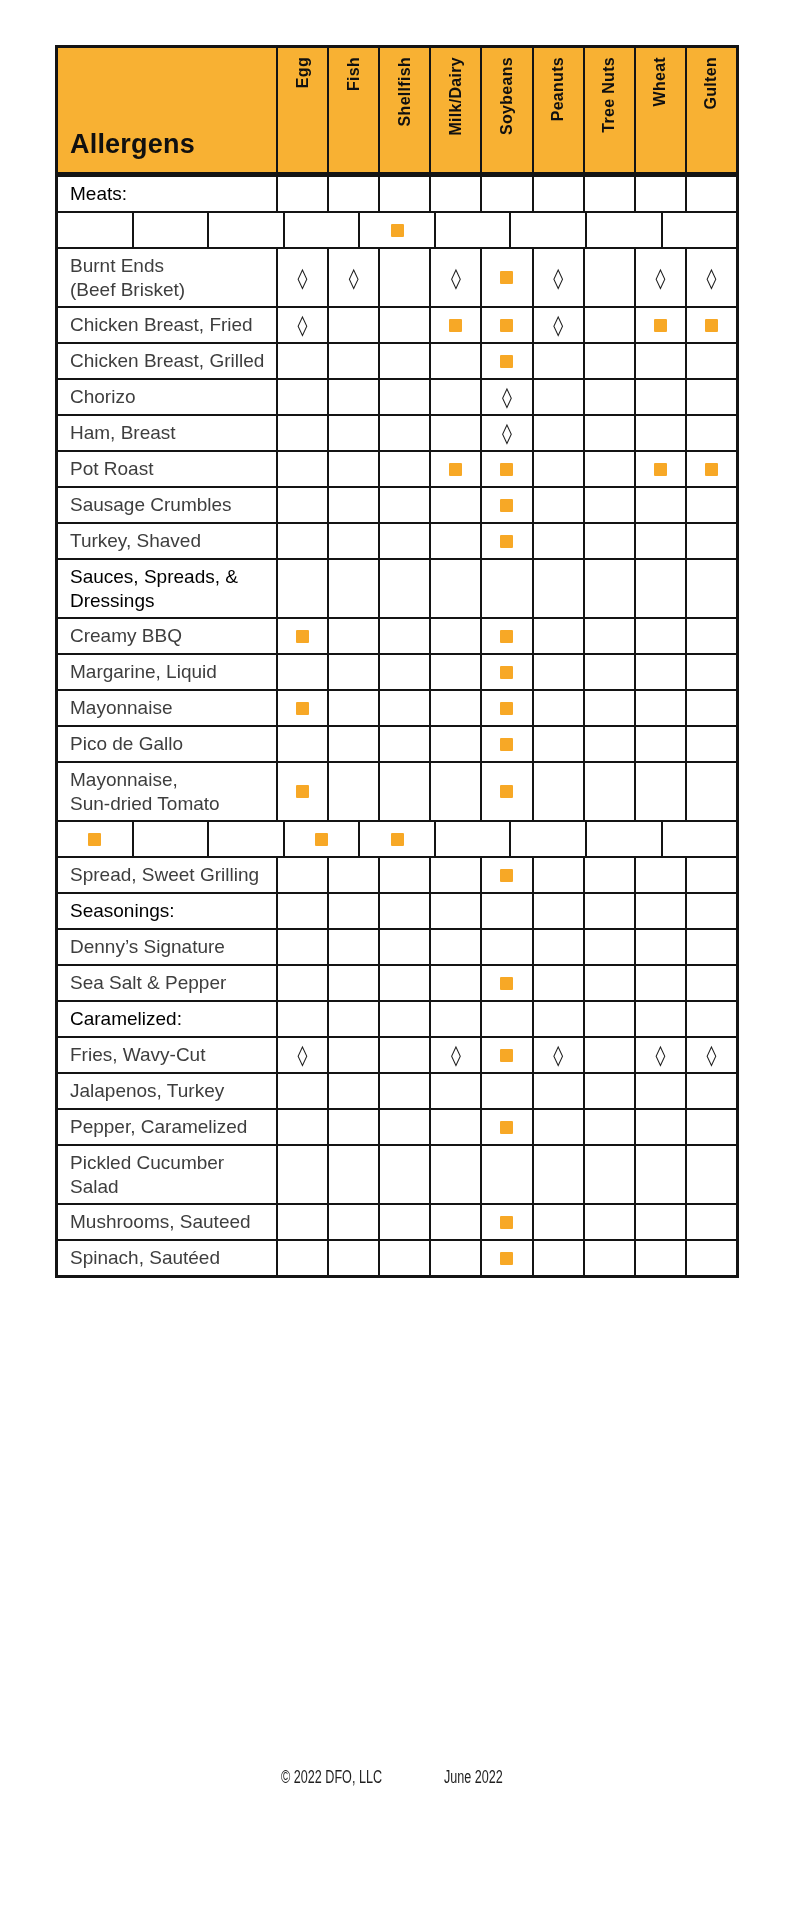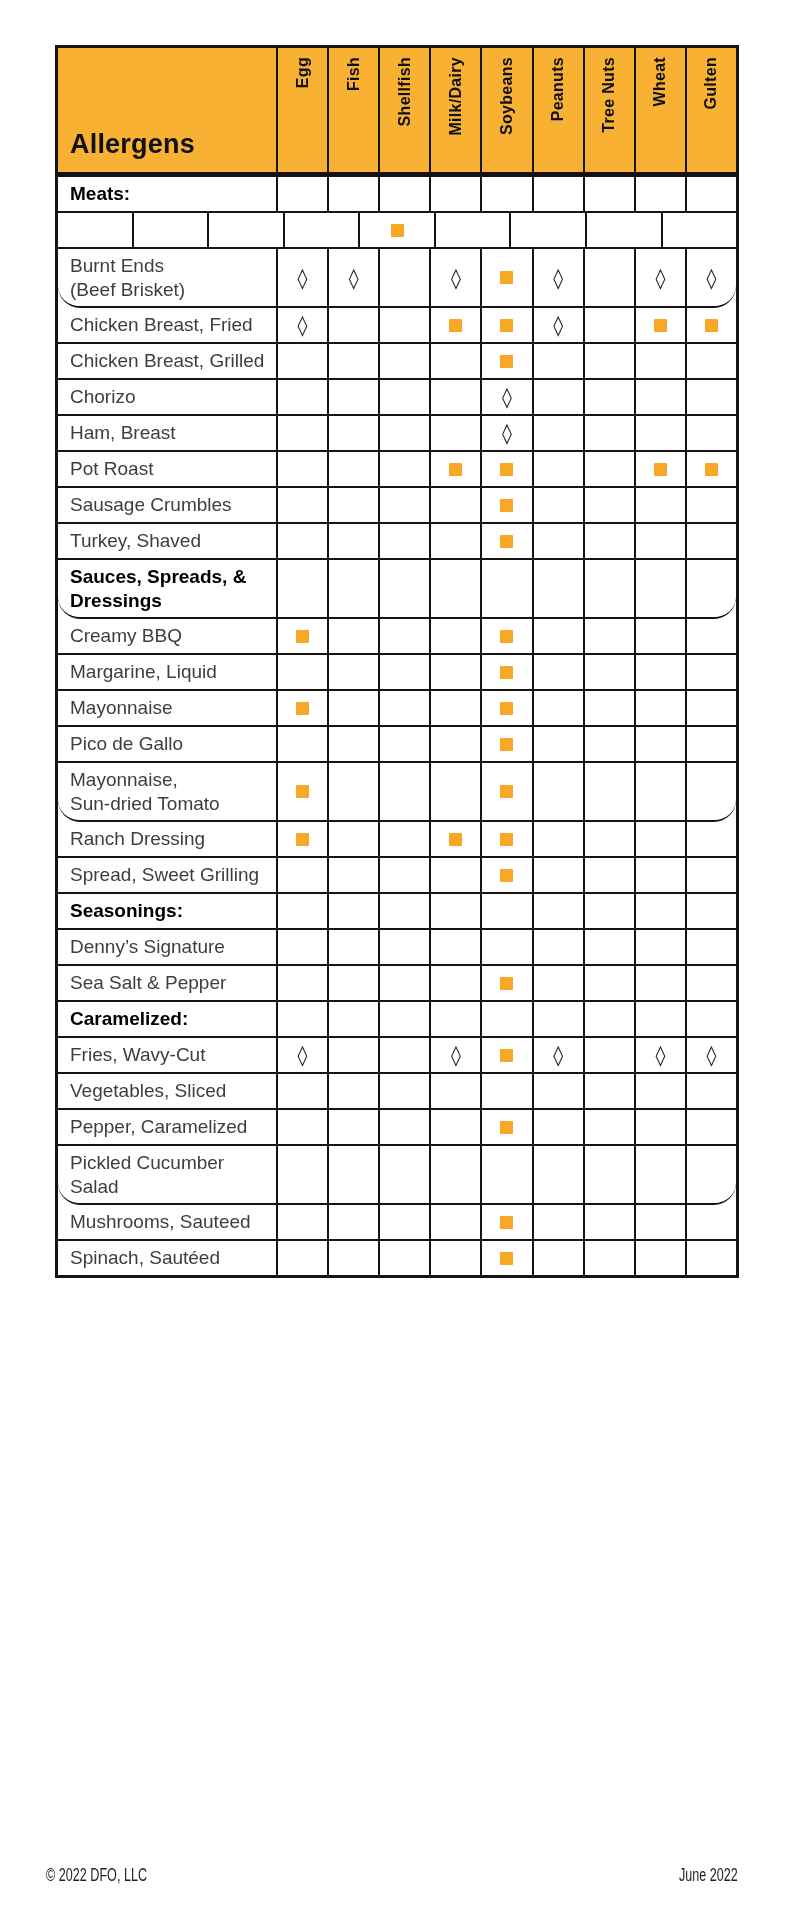--- a/index.html
+++ b/index.html
@@ -22,37 +22,37 @@
     flex:1;border-right:2px solid var(--bd);display:flex;
     justify-content:center;align-items:flex-start;padding-top:9px;box-sizing:border-box;
   }
   .hcell:last-child{border-right:0;}
   .vtext{
     writing-mode:vertical-rl;transform:rotate(180deg);
     font-weight:700;font-size:16px;color:#101010;letter-spacing:.3px;white-space:nowrap;
   }
   .row{display:flex;border-bottom:2px solid var(--bd);min-height:34px;}
   .row:last-child{border-bottom:0;}
-  .row.tall{min-height:57px;border-radius:22px;}
+  .row.tall{min-height:57px;}
   .label{
     width:220px;flex:0 0 220px;box-sizing:border-box;border-right:2px solid var(--bd);
     display:flex;align-items:center;padding:3px 4px 3px 12px;
     font-size:19px;line-height:1.25;color:var(--itc);
   }
-  .sect .label{font-weight:700;color:#000;}
+  .sect .label{font-weight:400;color:#000;}
   .cell{
     flex:1;border-right:2px solid var(--bd);box-sizing:border-box;
     display:flex;align-items:center;justify-content:center;
   }
   .cell:last-child{border-right:0;}
   .sq{width:13px;height:13px;background:var(--sq);border-radius:1px;display:block;}
   .di{font-family:"DejaVu Sans",sans-serif;font-size:20px;color:#1b1b1b;line-height:1;}
   .footer{
-    position:absolute;left:46px;right:53px;top:1865px;
-    display:flex;justify-content:space-between;align-items:flex-start;
+    position:absolute;left:46px;right:53px;top:1767px;
+    display:flex;justify-content:center;align-items:flex-start;
     font-size:17.5px;color:#1f1f1f;
   }
   .cond{display:inline-block;transform:scaleX(.72);}
   .cond.l{transform-origin:left center;}
   .cond.r{transform-origin:right center;}
 </style>
 </head>
 <body style="--hbg: #F8B133; --sq: #F7A826; --bd: #141414; --itc: #3E3E3E;">
 
 <div class="table">
@@ -363,23 +363,20 @@
       <div class="cell"></div>
       <div class="cell">
         <span class="sq"></span>
       </div>
       <div class="cell"></div>
       <div class="cell"></div>
       <div class="cell"></div>
       <div class="cell"></div>
     </div>
     <div class="row">
-      <div class="label">
-        <span>Ranch Dressing</span>
-      </div>
       <div class="cell">
         <span class="sq"></span>
       </div>
       <div class="cell"></div>
       <div class="cell"></div>
       <div class="cell">
         <span class="sq"></span>
       </div>
       <div class="cell">
         <span class="sq"></span>
@@ -484,21 +481,21 @@
       <div class="cell"></div>
       <div class="cell">
         <span class="di">◊</span>
       </div>
       <div class="cell">
         <span class="di">◊</span>
       </div>
     </div>
     <div class="row">
       <div class="label">
-        <span>Vegetables, Sliced</span>
+        <span>Jalapenos, Turkey</span>
       </div>
       <div class="cell"></div>
       <div class="cell"></div>
       <div class="cell"></div>
       <div class="cell"></div>
       <div class="cell"></div>
       <div class="cell"></div>
       <div class="cell"></div>
       <div class="cell"></div>
       <div class="cell"></div>

